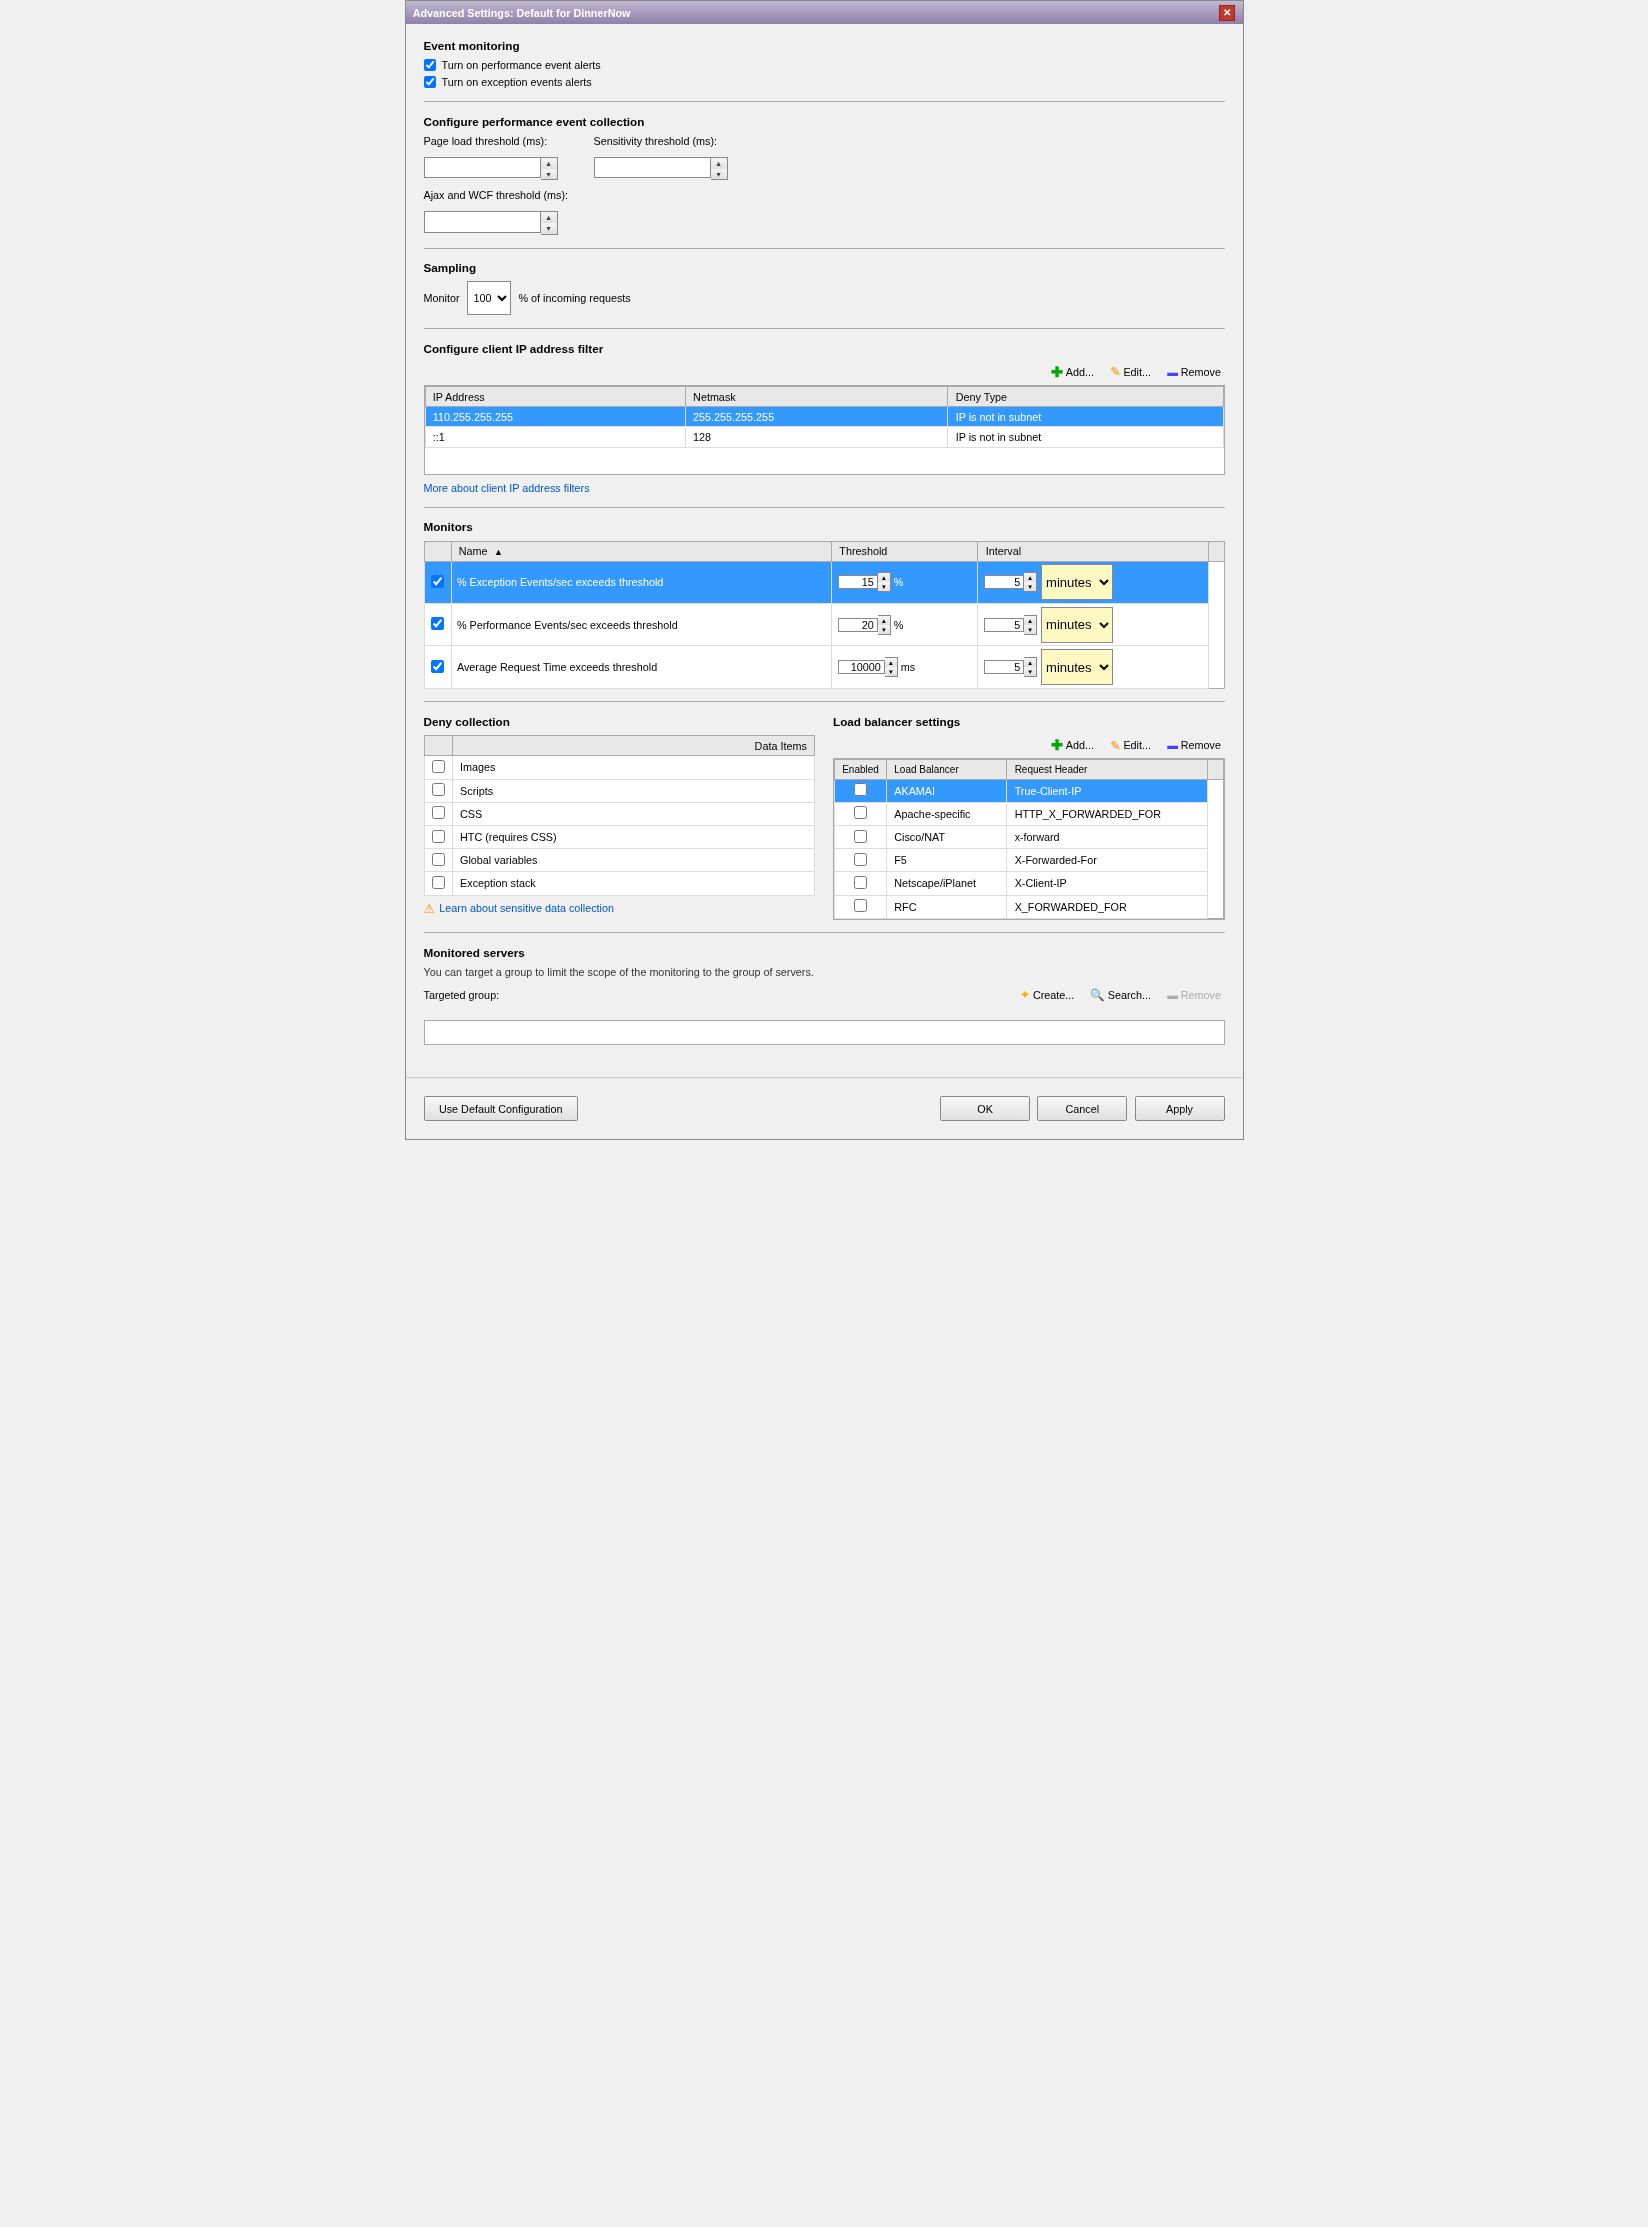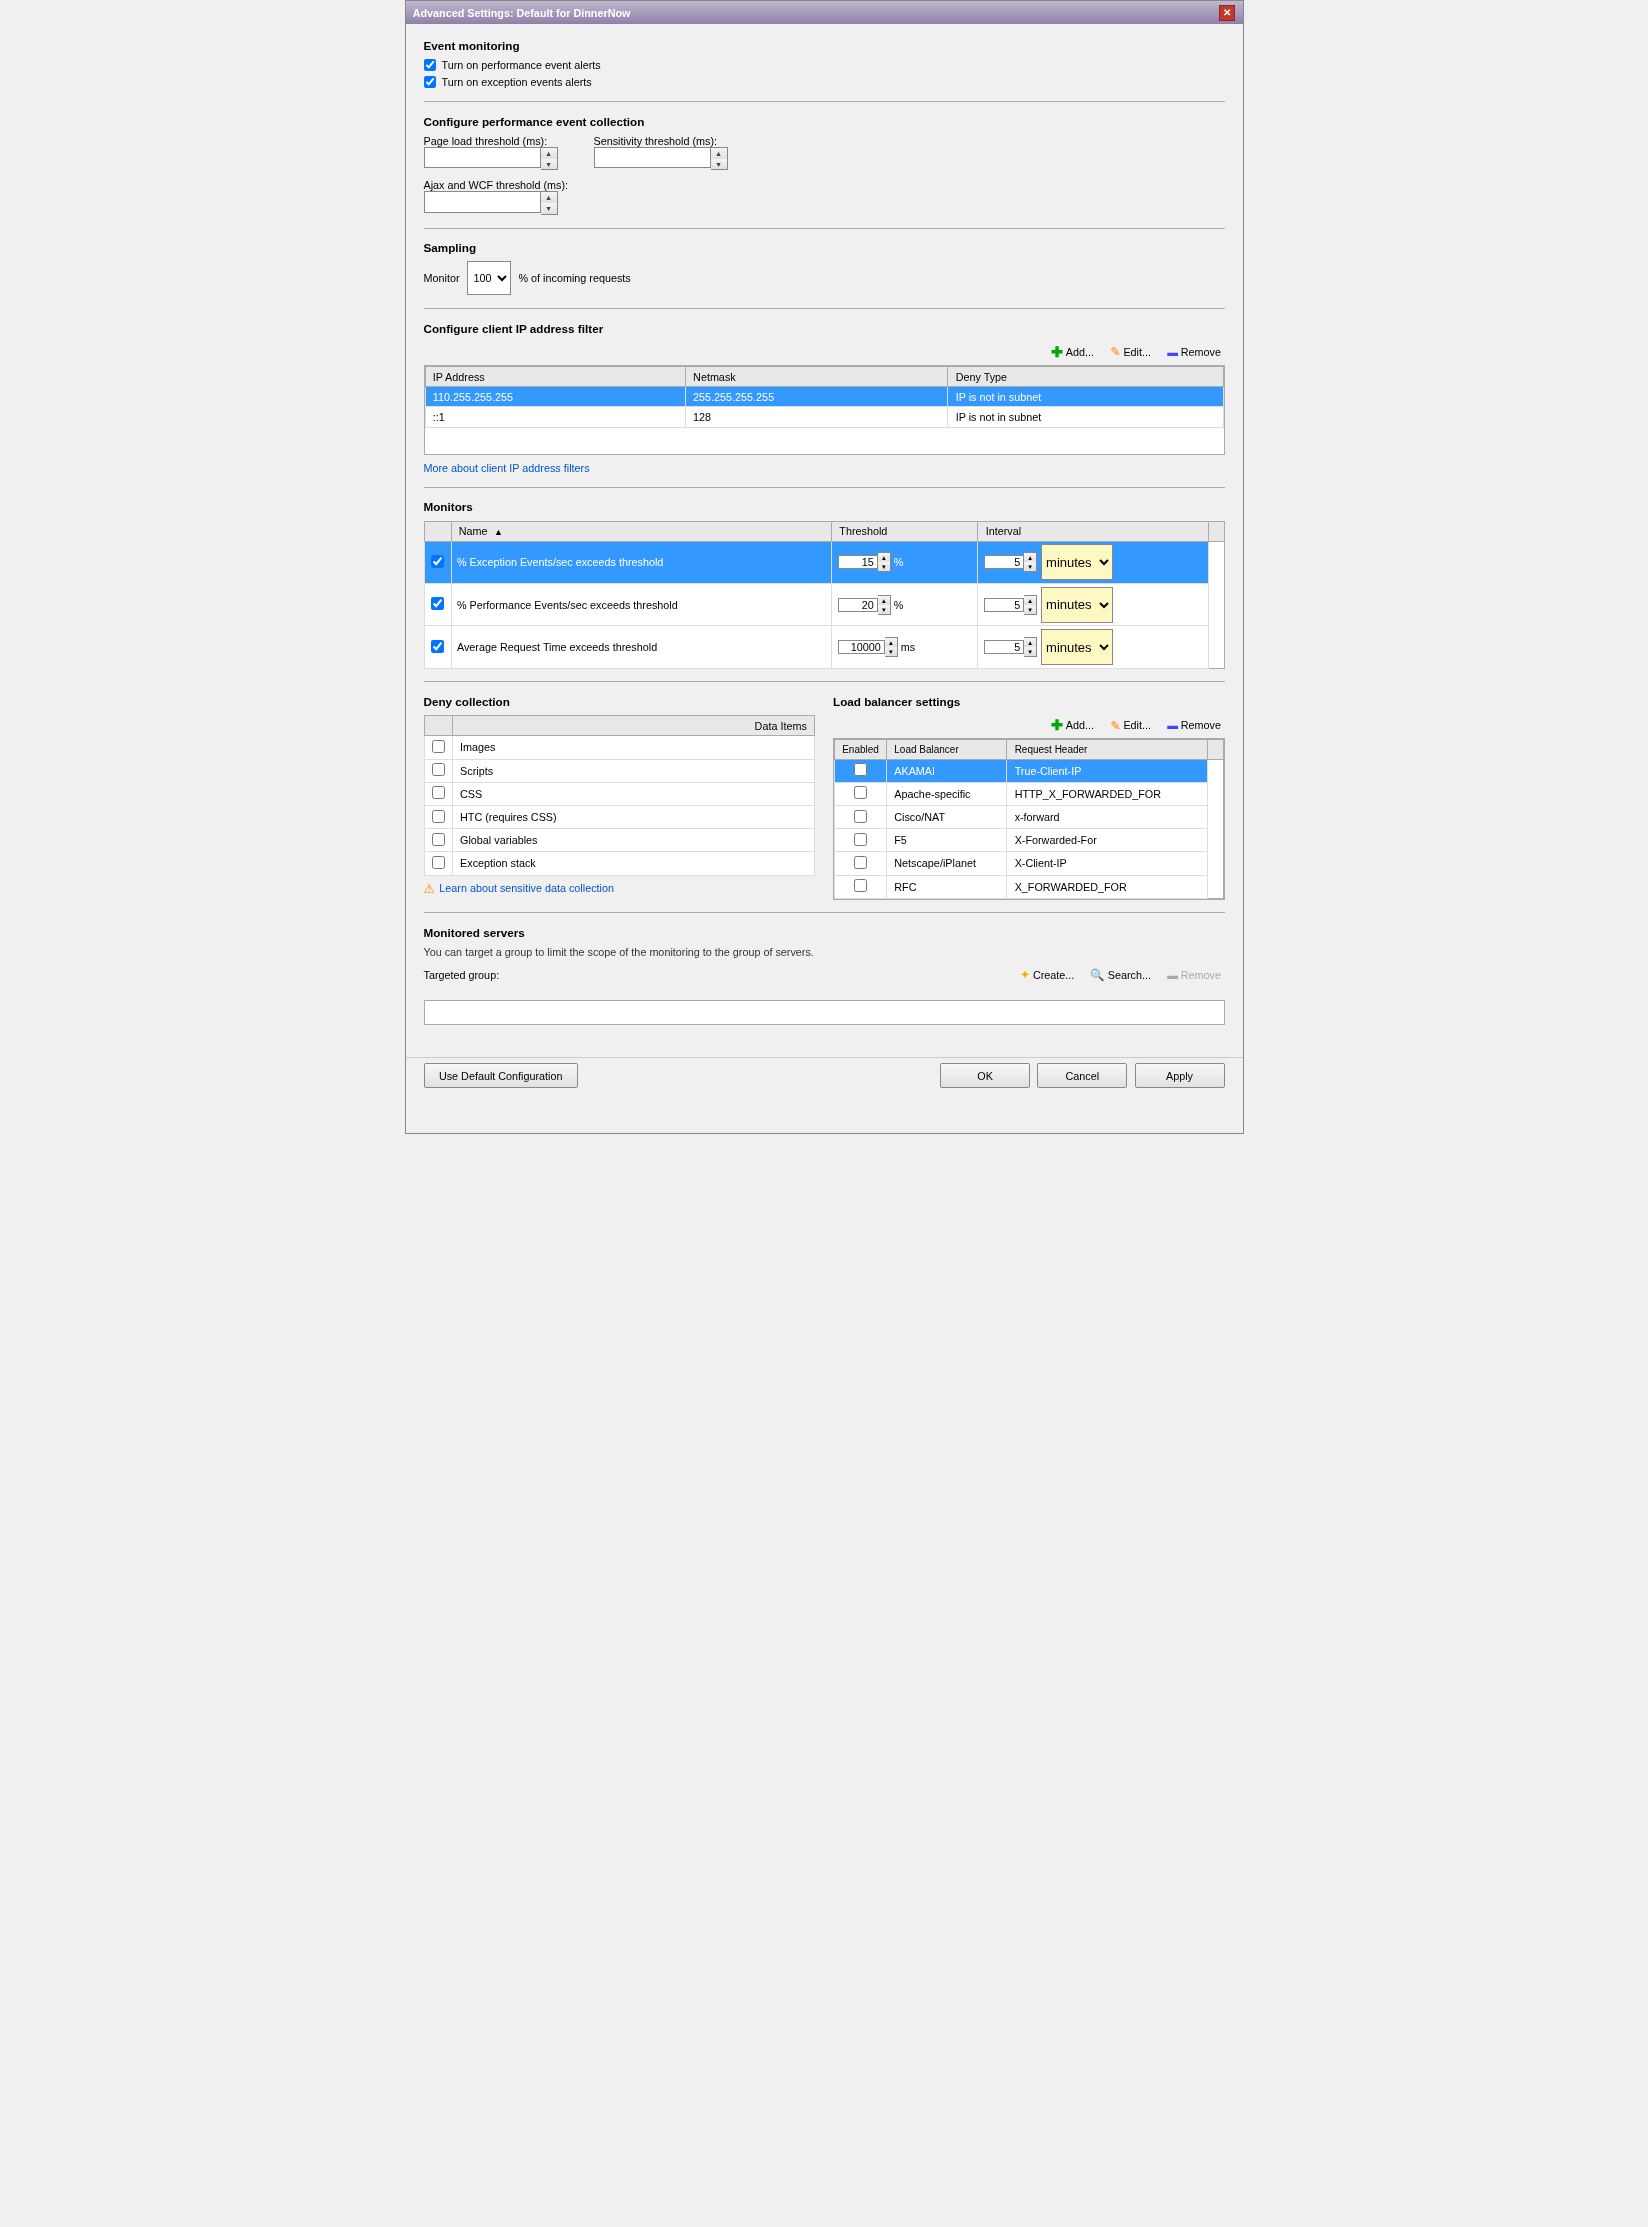--- a/index.html
+++ b/index.html
@@ -67,21 +67,21 @@
     }
     .form-row {
       display: flex;
       gap: 36px;
       margin-bottom: 9px;
       align-items: flex-end;
     }
     .form-group {
       display: flex;
       flex-direction: column;
-      gap: 0;
+      gap: 10px;
     }
     .form-group label {
       font-size: 10.8px;
     }
     .spinner-input {
       display: flex;
       align-items: stretch;
     }
     .spinner-input input {
       width: 117px;
@@ -281,21 +281,21 @@
       width: 100%;
       height: 25px;
       border: 0.9px solid #aaa;
       background: white;
       margin-bottom: 9px;
     }
     .footer-bar {
       display: flex;
       justify-content: space-between;
       align-items: center;
-      padding: 5px 18px;
+      padding: 18px 18px;
       background: #f0f0f0;
       border-top: 0.9px solid #ccc;
       margin-top: 9px;
     }
     .footer-btn {
       height: 25px;
       min-width: 90px;
       padding: 0 14.4px;
       font-size: 10.8px;
       border: 0.9px solid #888;

